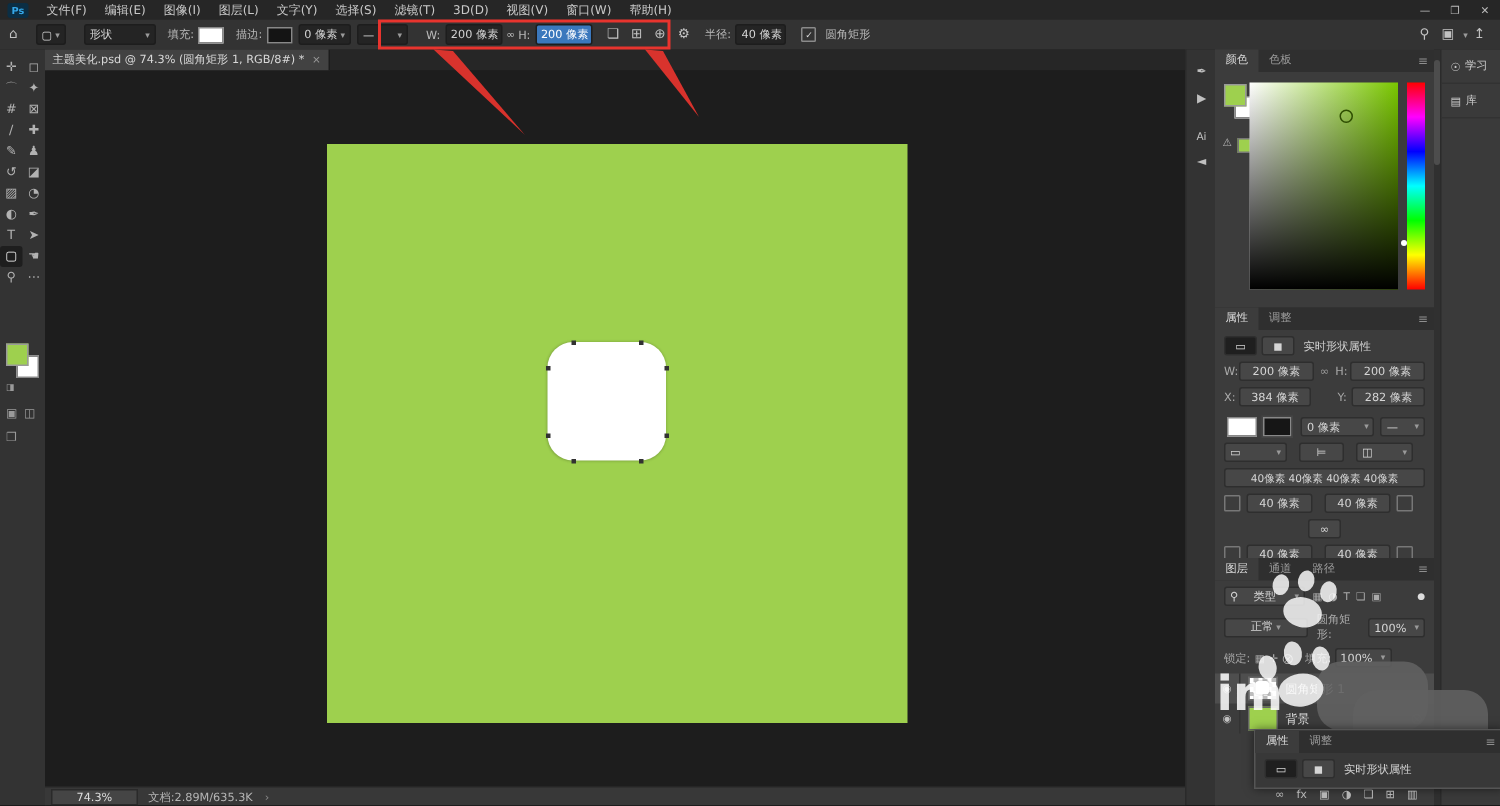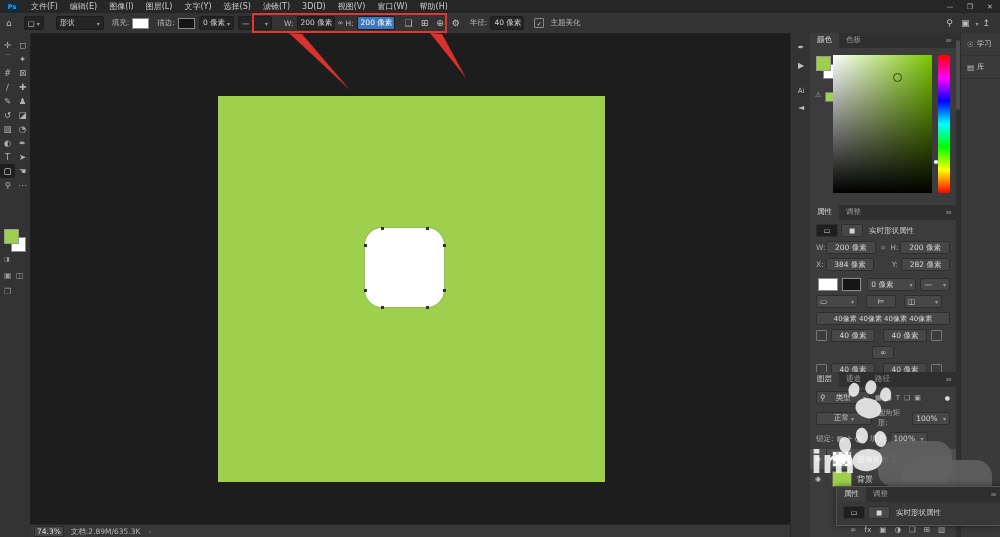--- a/index.html
+++ b/index.html
@@ -48,21 +48,21 @@
   .canvas{left:30px;top:47px;width:760px;height:477px;background:#1d1d1d;overflow:hidden;}
   .artboard{left:188px;top:49px;width:387px;height:386px;}
   .liveshape{left:147px;top:132px;width:79px;height:79px;background:#fff;border-radius:17px;
     box-shadow:0 0 2px rgba(0,0,0,.25);}
   .anchor{position:absolute;width:3px;height:3px;background:#323232;}
 
   
   .statusbar{left:30px;top:524px;width:760px;height:13px;background:#383838;border-top:1px solid #262626;
     display:flex;align-items:center;font-size:7.5px;color:#b5b5b5;}
   .zoomfield{background:#454545;border:1px solid #2a2a2a;height:9px;display:flex;align-items:center;
-    padding:0 2px;margin-left:4px;color:#ddd;}
+    padding:0 16px;margin-left:4px;color:#ddd;}
   .statusbar .doc{margin-left:7px;}
   .toolbar-foot{left:0;top:524px;width:30px;height:13px;background:#333;}
 
   
   .rail1{left:790px;top:33px;width:20px;height:504px;background:#333;border-left:1px solid #2a2a2a;
     border-right:1px solid #2a2a2a;}
   .rail1 .ric{position:absolute;left:0;width:20px;text-align:center;color:#c0c0c0;font-size:8px;}
   .panels{left:810px;top:33px;width:146px;height:504px;background:#383838;}
   .scrollstrip{left:956px;top:33px;width:4px;height:504px;background:#303030;}
   .scrollthumb{left:956px;top:40px;width:4px;height:70px;background:#4d4d4d;border-radius:2px;}
@@ -168,21 +168,21 @@
     <span class="oicon" style="margin:0 1px;font-size:7px">∞</span>
     <span class="olbl" style="margin-left:1px">H:</span>
     <span class="ochip blue" style="width:30px">200 像素</span>
     <span class="oicon" style="margin-left:8px">❏</span>
     <span class="oicon">⊞</span>
     <span class="oicon">⊕</span>
     <span class="oicon">⚙</span>
     <span class="olbl">半径:</span>
     <span class="ochip" style="width:26px">40 像素</span>
     <span style="width:8px;height:8px;border:1px solid #8a8a8a;border-radius:1px;margin-left:8px;display:inline-flex;align-items:center;justify-content:center;font-size:6px;color:#ddd">✓</span>
-    <span class="olbl">主题美化</span>
+    <span class="olbl">圆角矩形</span>
     <div class="obar-right">
       <span class="oicon">⚲</span>
       <span class="oicon">▣</span>
       <span class="car">▾</span>
       <span class="oicon">↥</span>
     </div>
   </div>
 
   <div class="abs toolbar">
     <div style="padding-top:5px">
@@ -232,20 +232,26 @@
         </div>
     </div>
     <div class="abs fgswatch" style="background:#9ed04e"></div>
     <div class="abs bgswatch"></div>
     <span class="abs" style="left:4px;top:222px;font-size:6px;color:#9a9a9a">◨</span>
     <span class="abs" style="left:4px;top:238px;font-size:8px;color:#9a9a9a">▣</span>
     <span class="abs" style="left:16px;top:238px;font-size:8px;color:#9a9a9a">◫</span>
     <span class="abs" style="left:4px;top:254px;font-size:8px;color:#9a9a9a">❐</span>
   </div>
 
+  <div class="abs tabbar">
+    <div class="doctab">
+      <span>主题美化.psd @ 74.3% (圆角矩形 1, RGB/8#) *</span>
+      <span class="x">×</span>
+    </div>
+  </div>
 
   <div class="abs canvas">
     <div class="abs artboard" style="background:#9ed04e">
       <div class="abs liveshape"></div>
       <div class="anchor" style="left:163px;top:131px"></div>
       <div class="anchor" style="left:208px;top:131px"></div>
       <div class="anchor" style="left:225px;top:148px"></div>
       <div class="anchor" style="left:225px;top:193px"></div>
       <div class="anchor" style="left:208px;top:210px"></div>
       <div class="anchor" style="left:163px;top:210px"></div>

